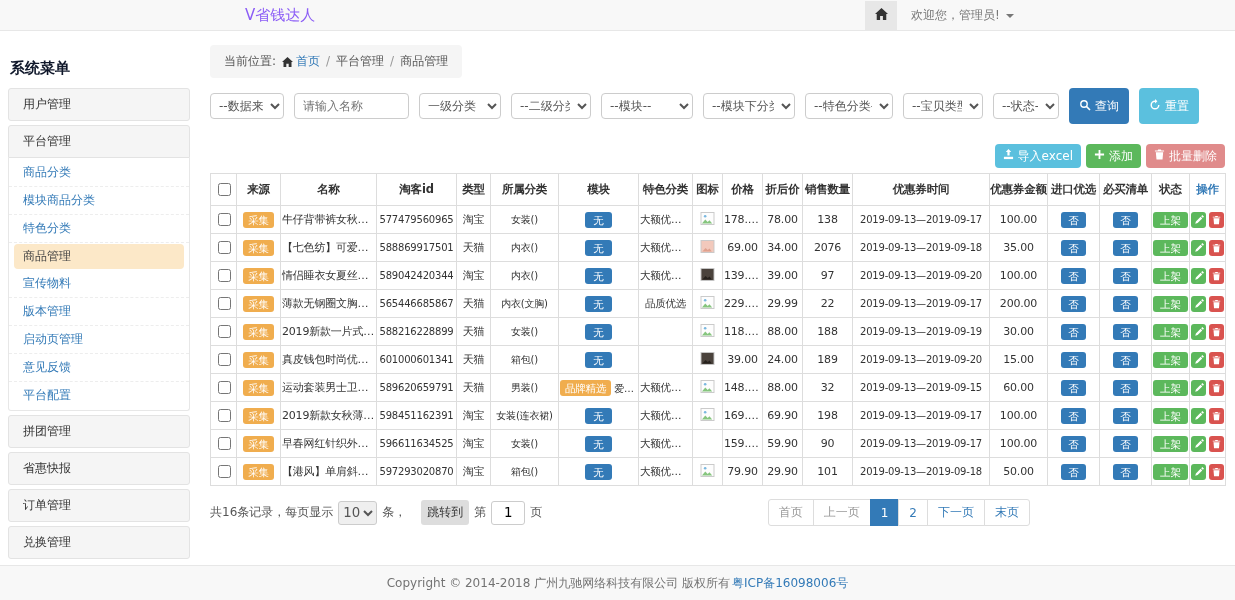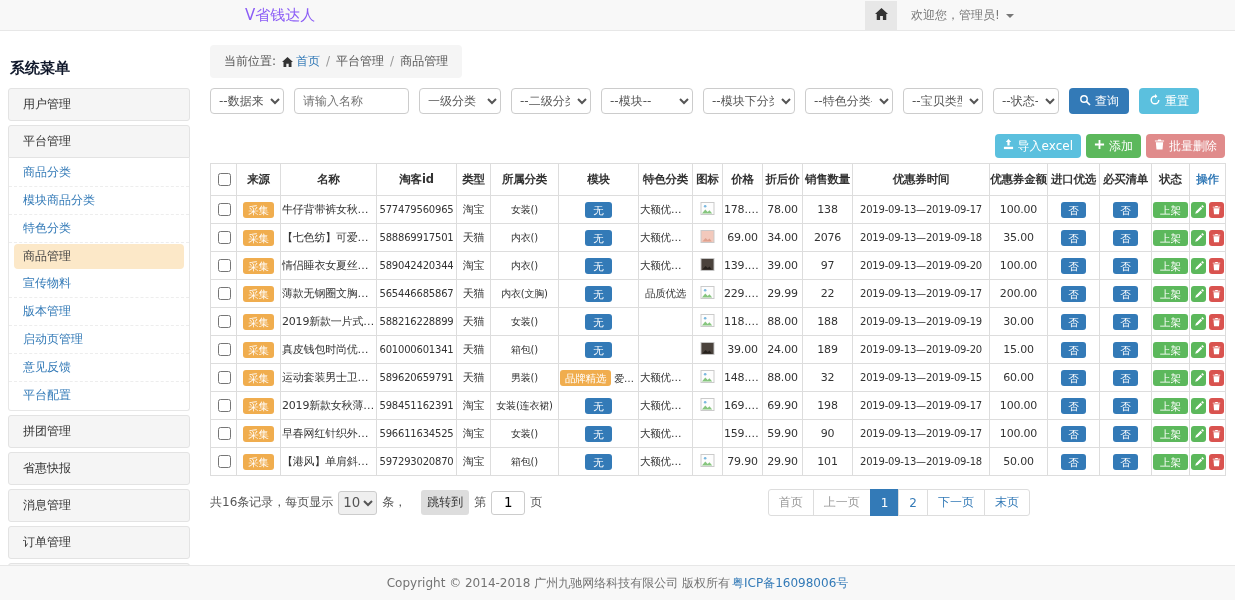--- a/index.html
+++ b/index.html
@@ -27,21 +27,21 @@
   .side-item.active { background:#fce8c8; border-radius:4px; margin:1px 5px; padding:4px 9px; color:#444; border-bottom:none; }
   
   .main { position:absolute; left:210px; top:31px; width:1015px; }
   .crumb { display:inline-block; background:#f5f5f5; border-radius:4px; padding:8px 14px; margin-top:14px; color:#555; }
   .crumb .home-link { color:#337ab7; cursor:pointer; }
   .crumb .sep { color:#999; margin:0 6px; }
   .crumb .home-ico { vertical-align:-2px; margin:0 3px 0 6px; }
   .filter-row { display:flex; align-items:center; gap:10px; margin-top:10px; }
   select.ctl, input.ctl { height:26px; border:1px solid #ccc; border-radius:4px; background:#fff; color:#555; font-size:12px; padding:0 4px; font-family:inherit; }
   input.ctl { width:115px; padding:0 8px; }
-  .btn { display:inline-flex; align-items:center; gap:4px; border:none; border-radius:4px; color:#fff; font-size:12px; padding:0 10px; height:26px; cursor:pointer; font-family:inherit; }
+  .btn { display:inline-flex; align-items:center; gap:4px; border:none; border-radius:4px; color:#fff; font-size:12px; padding:0 10px; height:36px; cursor:pointer; font-family:inherit; }
   .btn-primary { background:#337ab7; }
   .btn-info { background:#5bc0de; }
   .btn-success { background:#5cb85c; }
   .btn-danger-soft { background:#e08b8b; }
   .actions { display:flex; justify-content:flex-end; gap:5px; margin:20px 0 5px; }
   .btn-sm { height:24px; padding:0 8px; }
   
   table.grid { width:100%; border-collapse:collapse; table-layout:fixed; }
   .grid th, .grid td { border:1px solid #ddd; text-align:center; padding:4px 1px; overflow:hidden; white-space:nowrap; text-overflow:ellipsis; letter-spacing:-0.2px; }
   .grid th { font-weight:bold; font-size:11.5px; padding:6px 0; }
@@ -105,21 +105,20 @@
         <div class="side-item">特色分类</div>
         <div class="side-item active">商品管理</div>
         <div class="side-item">宣传物料</div>
         <div class="side-item">版本管理</div>
         <div class="side-item">启动页管理</div>
         <div class="side-item">意见反馈</div>
         <div class="side-item">平台配置</div>
       </div>
       <div class="side-section">拼团管理</div>
       <div class="side-section">省惠快报</div>
-      <div class="side-section">消息管理</div>
       <div class="side-section">订单管理</div>
       <div class="side-section">兑换管理</div>
     </div>
 </div>
 
 <div class="main">
 
   <div class="crumb">
     <span>当前位置:</span><span class="home-ico"><svg width="11" height="10" viewBox="0 0 12 11">
           <path d="M6 0L0 5.4h1.6V11h3.1V7.4h2.6V11h3.1V5.4H12z" fill="#333"></path>

